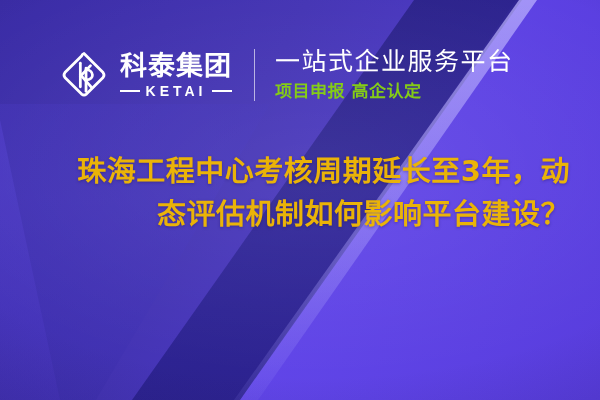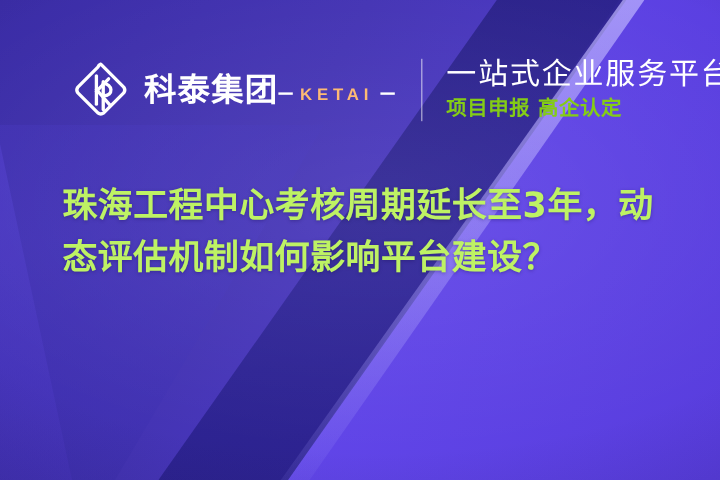--- a/index.html
+++ b/index.html
@@ -76,21 +76,21 @@
     gap: 10px;
   }
   .logo-mark {
     width: 52px;
     height: 52px;
     flex: 0 0 52px;
     display: block;
   }
   .logo-words {
     display: flex;
-    flex-direction: row;
+    flex-direction: column;
     align-items: stretch;
     justify-content: center;
   }
   .logo-cn {
     color: #ffffff;
     font-size: 27px;
     font-weight: 700;
     letter-spacing: 1px;
     line-height: 1;
     font-family: "DejaVu Sans", "Liberation Sans", sans-serif;
@@ -102,21 +102,21 @@
     gap: 6px;
     margin-top: 5px;
   }
   .logo-dash {
     height: 2px;
     background: #ffffff;
     flex: 1 1 auto;
     min-width: 12px;
   }
   .logo-en {
-    color: #fdba74;
+    color: #ffffff;
     font-size: 14px;
     font-weight: 700;
     letter-spacing: 4px;
     line-height: 1;
     white-space: nowrap;
     font-family: "Liberation Sans", sans-serif;
   }
 
   .divider {
     width: 1px;
@@ -150,26 +150,26 @@
     white-space: nowrap;
     font-family: "DejaVu Serif", "Liberation Serif", serif;
   }
 
   
   .headline {
     position: absolute;
     left: 52px;
     right: 30px;
     top: 150px;
-    color: #bef264;
+    color: #eab308;
     font-size: 29px;
     font-weight: 700;
     line-height: 1.48;
     letter-spacing: .5px;
-    text-align: left;
+    text-align: right;
     font-family: "DejaVu Sans", "Liberation Sans", sans-serif;
     text-shadow: 0 1px 3px rgba(25,15,80,.35);
   }
 </style>
 </head>
 <body>
 
 <div id="banner">
 
   <div class="bg-layer bg-base"></div>

